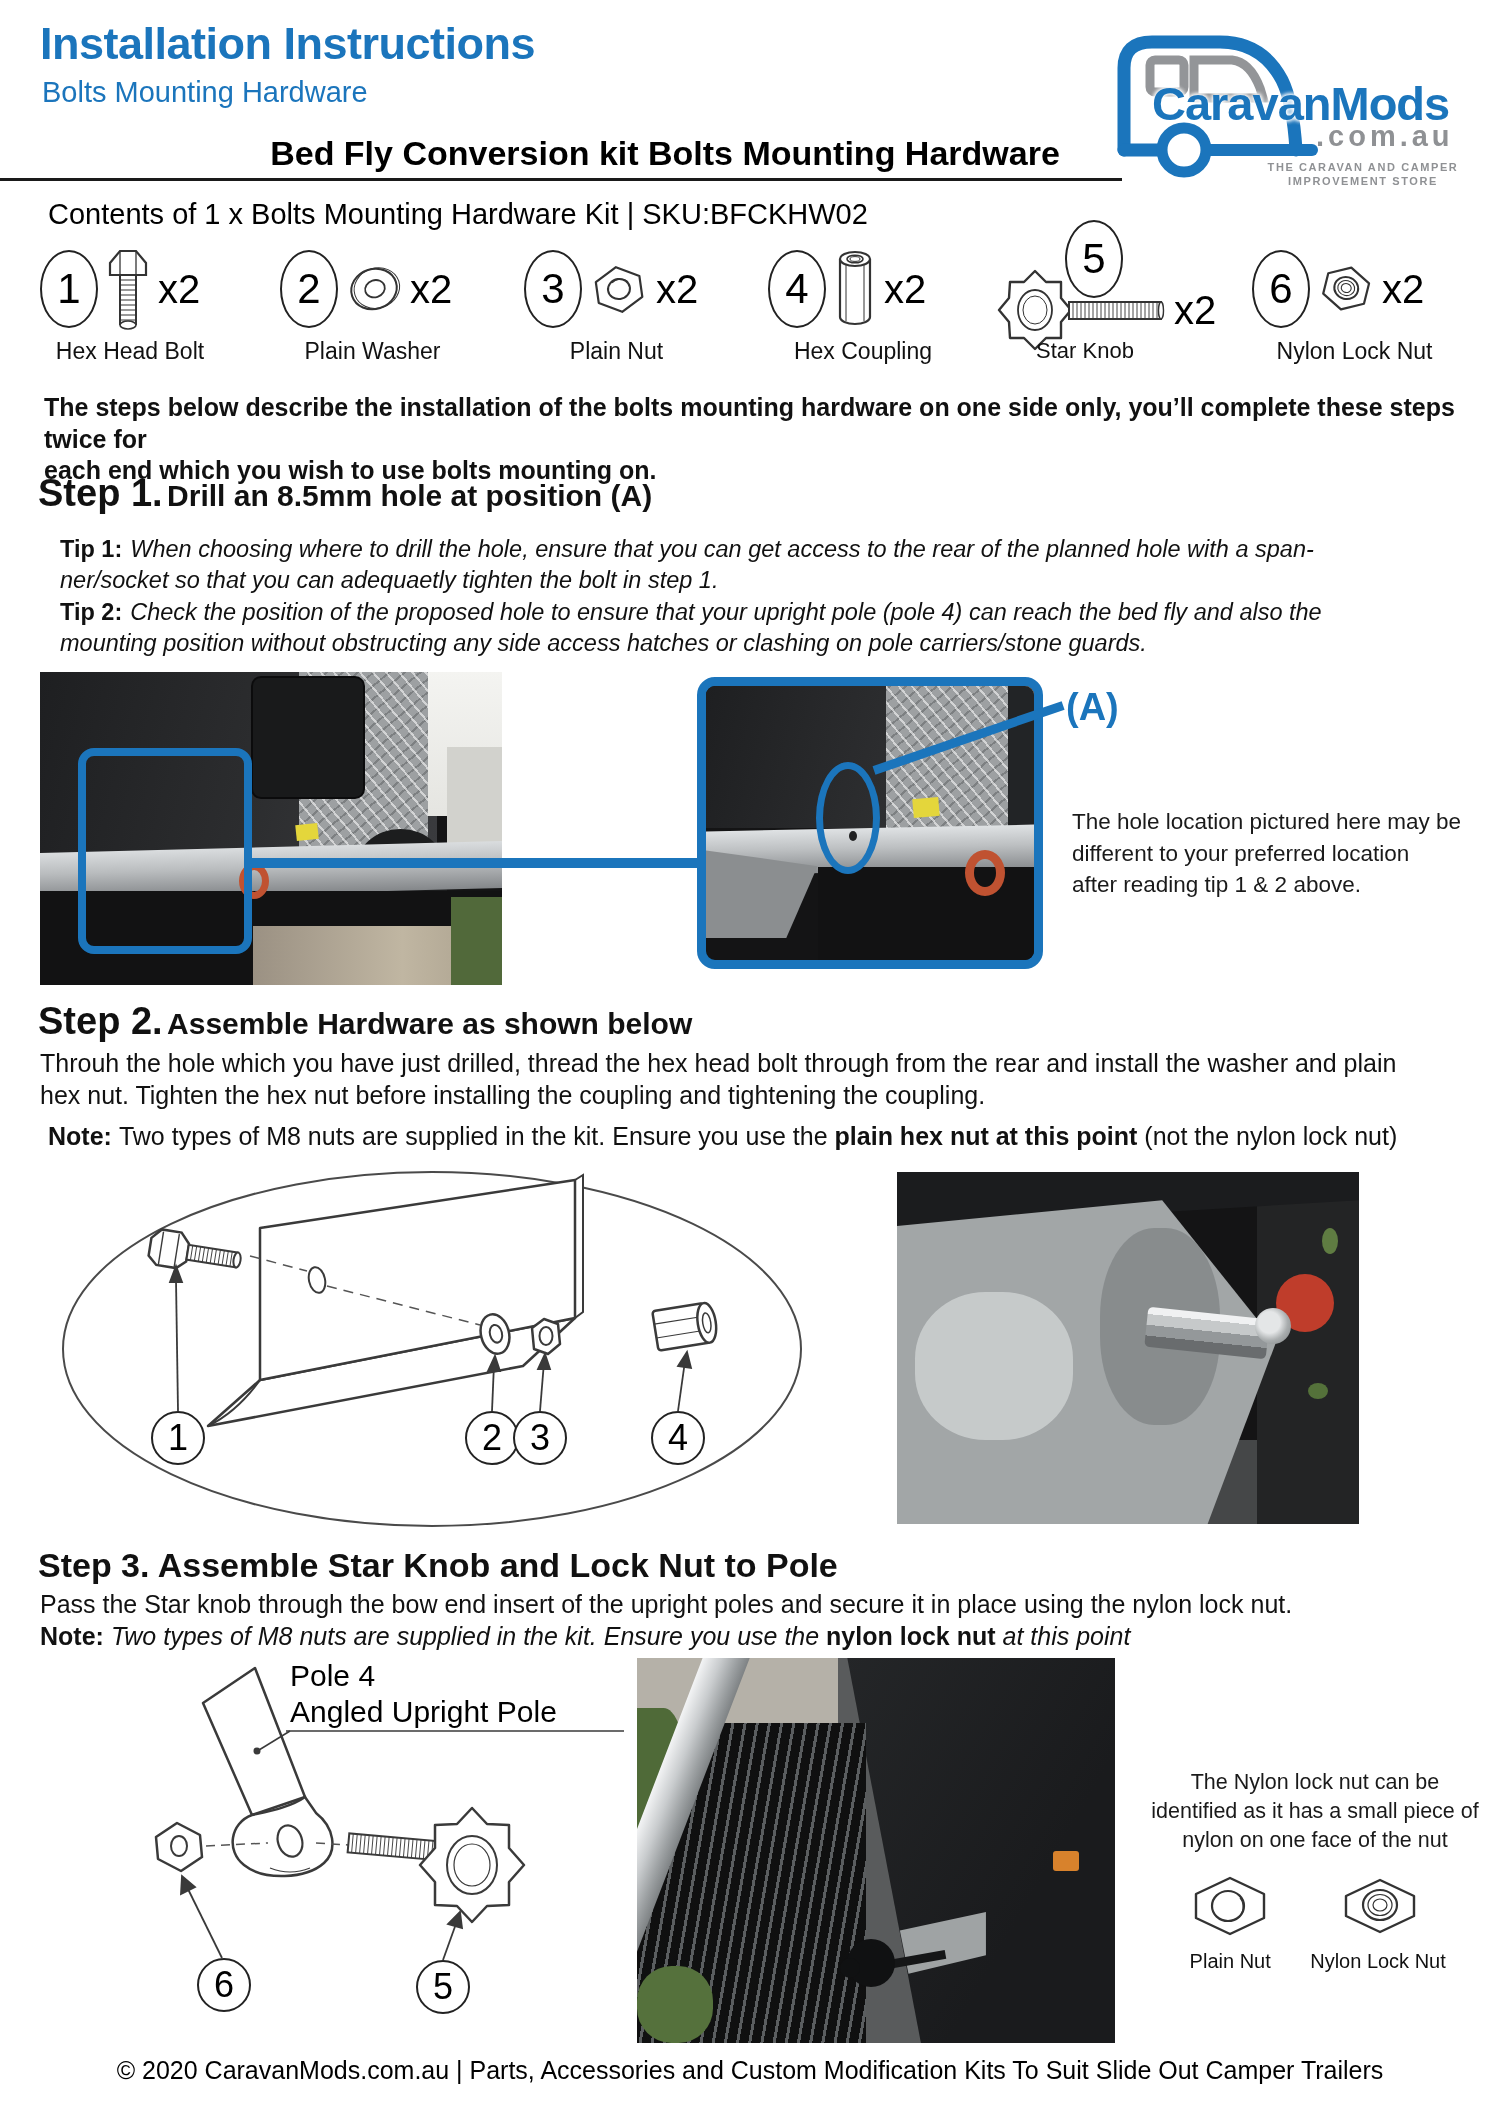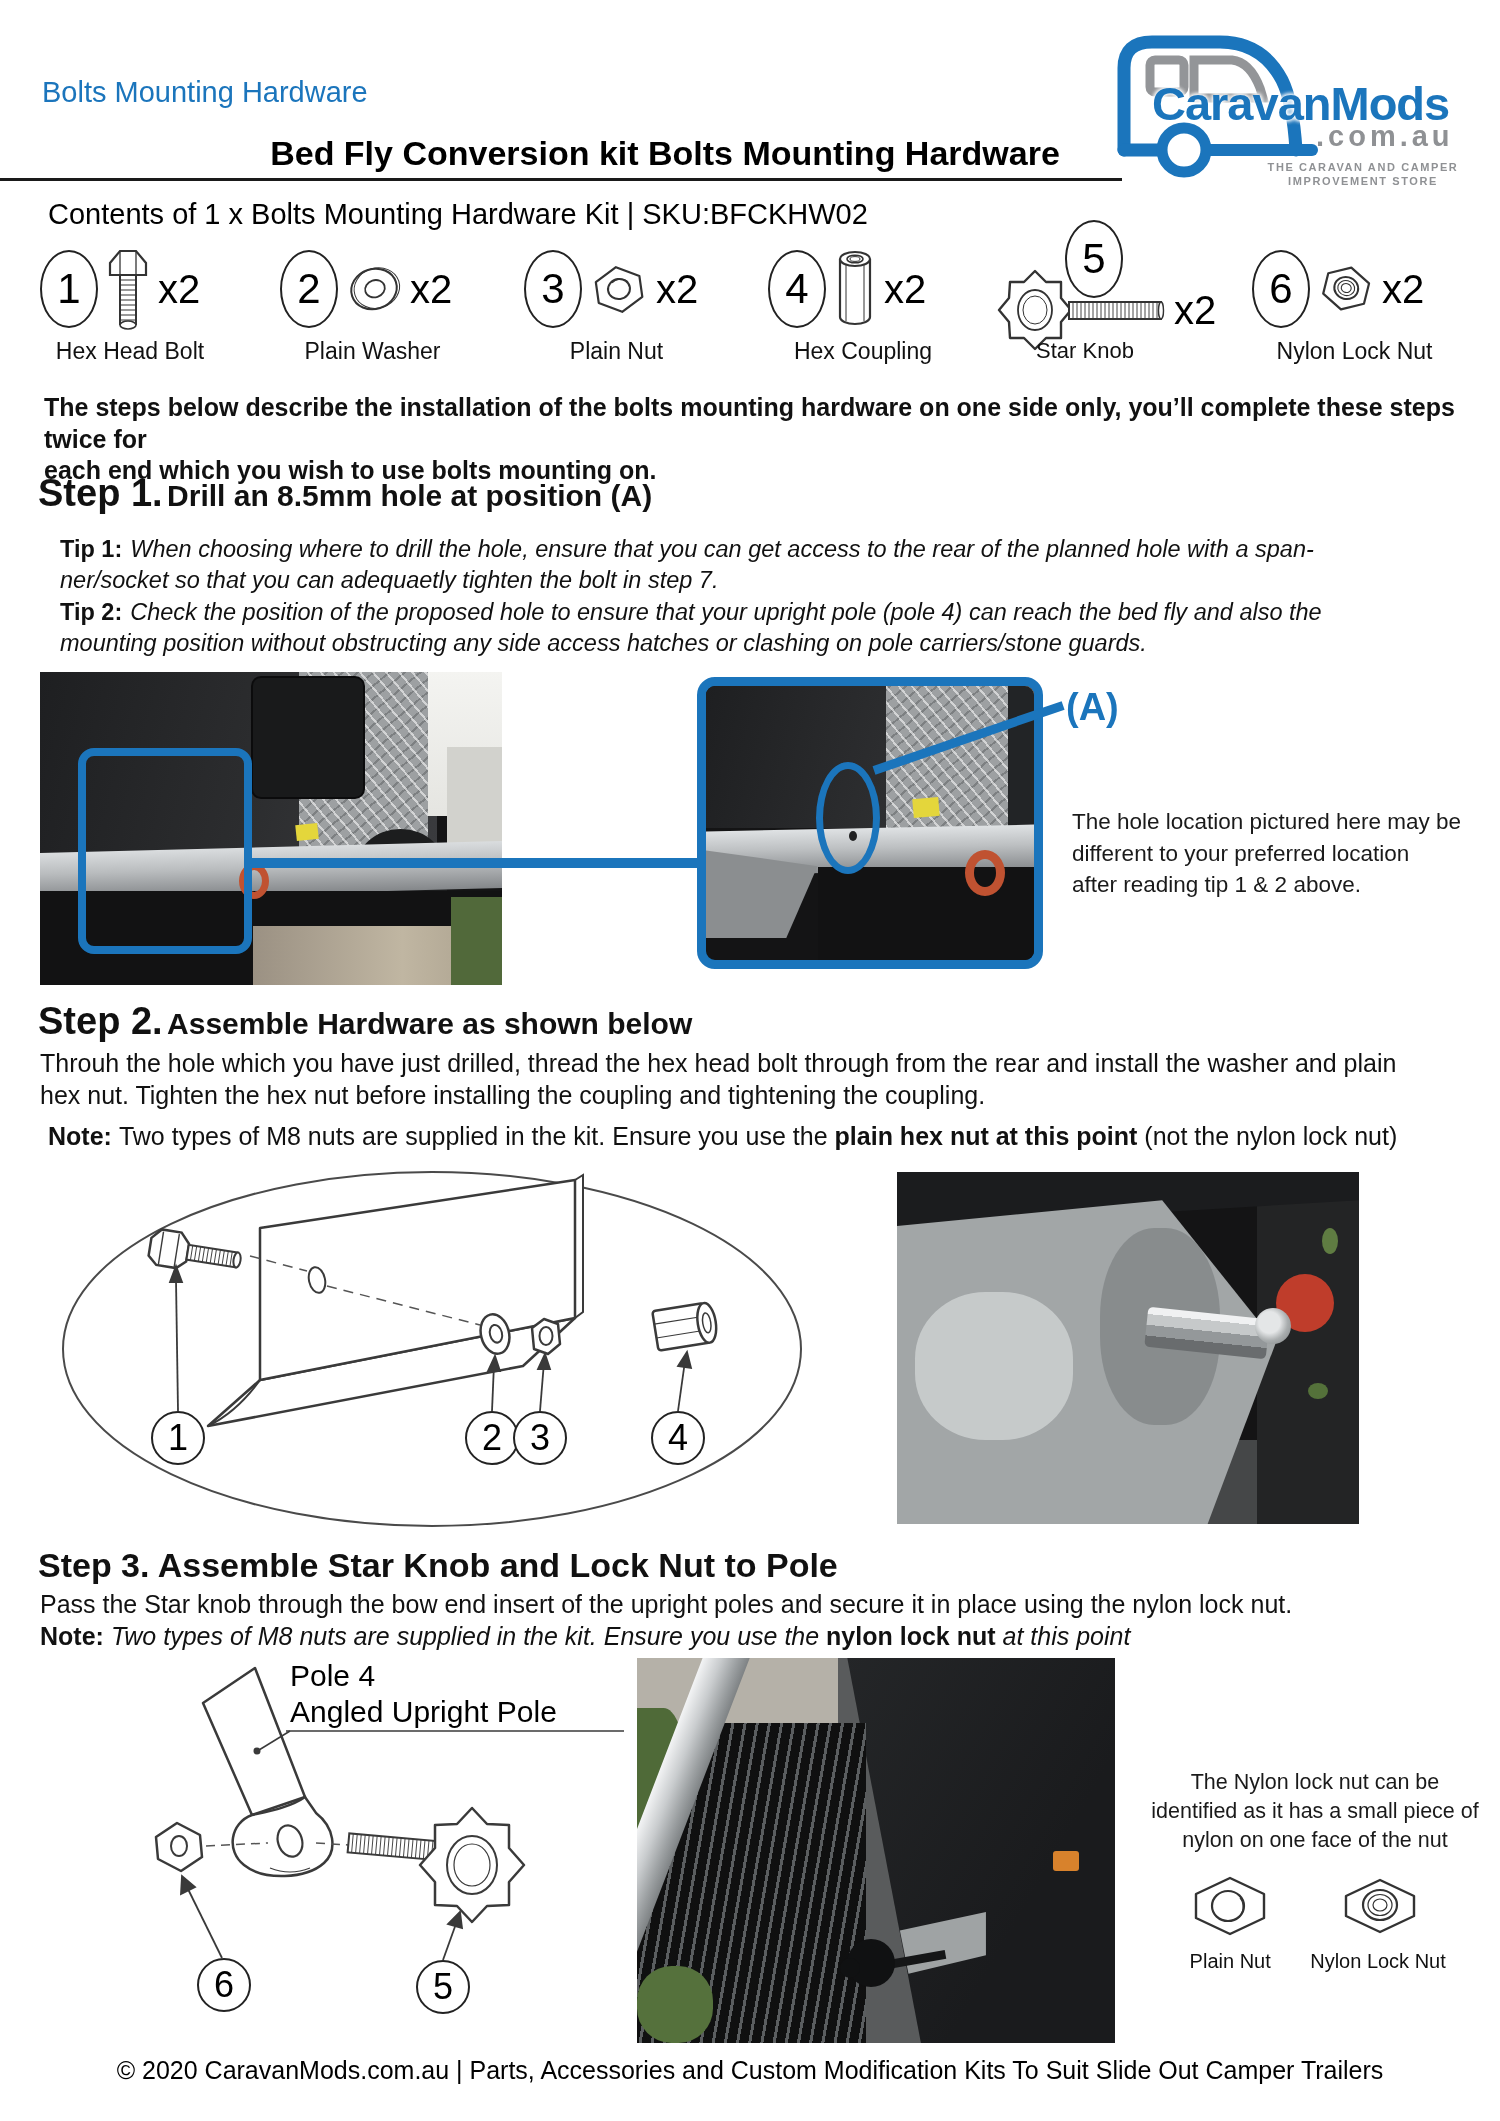--- a/index.html
+++ b/index.html
@@ -159,20 +159,21 @@
   .nut-item { text-align:center; }
   .nut-item .lbl { font-size:20px; margin-top:4px; }
 
   .footer { left:0; top:2056px; width:1500px; text-align:center; font-size:25px; color:#000; }
 </style>
 </head>
 <body>
 
 <div class="page">
 
+  <div class="ab h-title">Installation Instructions</div>
   <div class="ab h-sub">Bolts Mounting Hardware</div>
 
   <div class="ab logo">
     <svg width="358" height="185" viewBox="0 0 358 185">
       <path d="M14,136 V54 Q14,28 42,28 H110 Q152,28 172,66 Q183,88 186,136" fill="none" stroke="#1b75bc" stroke-width="13" stroke-linecap="round"></path>
       <path d="M14,136 H52" fill="none" stroke="#1b75bc" stroke-width="13" stroke-linecap="round"></path>
       <rect x="40" y="46" width="34" height="32" rx="5" fill="none" stroke="#939598" stroke-width="9"></rect>
       <path d="M84,46 H122 Q140,48 150,74 L153,84 H84 Z" fill="none" stroke="#939598" stroke-width="9"></path>
       <path d="M96,136 H202" fill="none" stroke="#1b75bc" stroke-width="12" stroke-linecap="round"></path>
       <circle cx="74" cy="136" r="22" fill="#fff" stroke="#1b75bc" stroke-width="11"></circle>
@@ -286,21 +287,21 @@
   <div class="ab intro">The steps below describe the installation of the bolts mounting hardware on one side only, you’ll complete these steps twice for
 each end which you wish to use bolts mounting on.</div>
 
   <div class="ab step-h step1-h">
     <span class="lbl">Step 1.</span>
     <span class="ttl">Drill an 8.5mm hole at position (A)</span>
   </div>
   <div class="ab tips">
     <div class="tip">
       <span class="tip-label">Tip 1:</span><span class="tip-text">When choosing where to drill the hole, ensure that you can get access to the rear of the planned hole with a span-
-ner/socket so that you can adequaetly tighten the bolt in step 7.</span>
+ner/socket so that you can adequaetly tighten the bolt in step 1.</span>
     </div>
     <div class="tip">
       <span class="tip-label">Tip 2:</span><span class="tip-text">Check the position of the proposed hole to ensure that your upright pole (pole 4) can reach the bed fly and also the
 mounting position without obstructing any side access hatches or clashing on pole carriers/stone guards.</span>
     </div>
   </div>
 
   <div class="ab photo photo1">
     <div class="p1-body"></div>
     <div class="p1-checker"></div>

